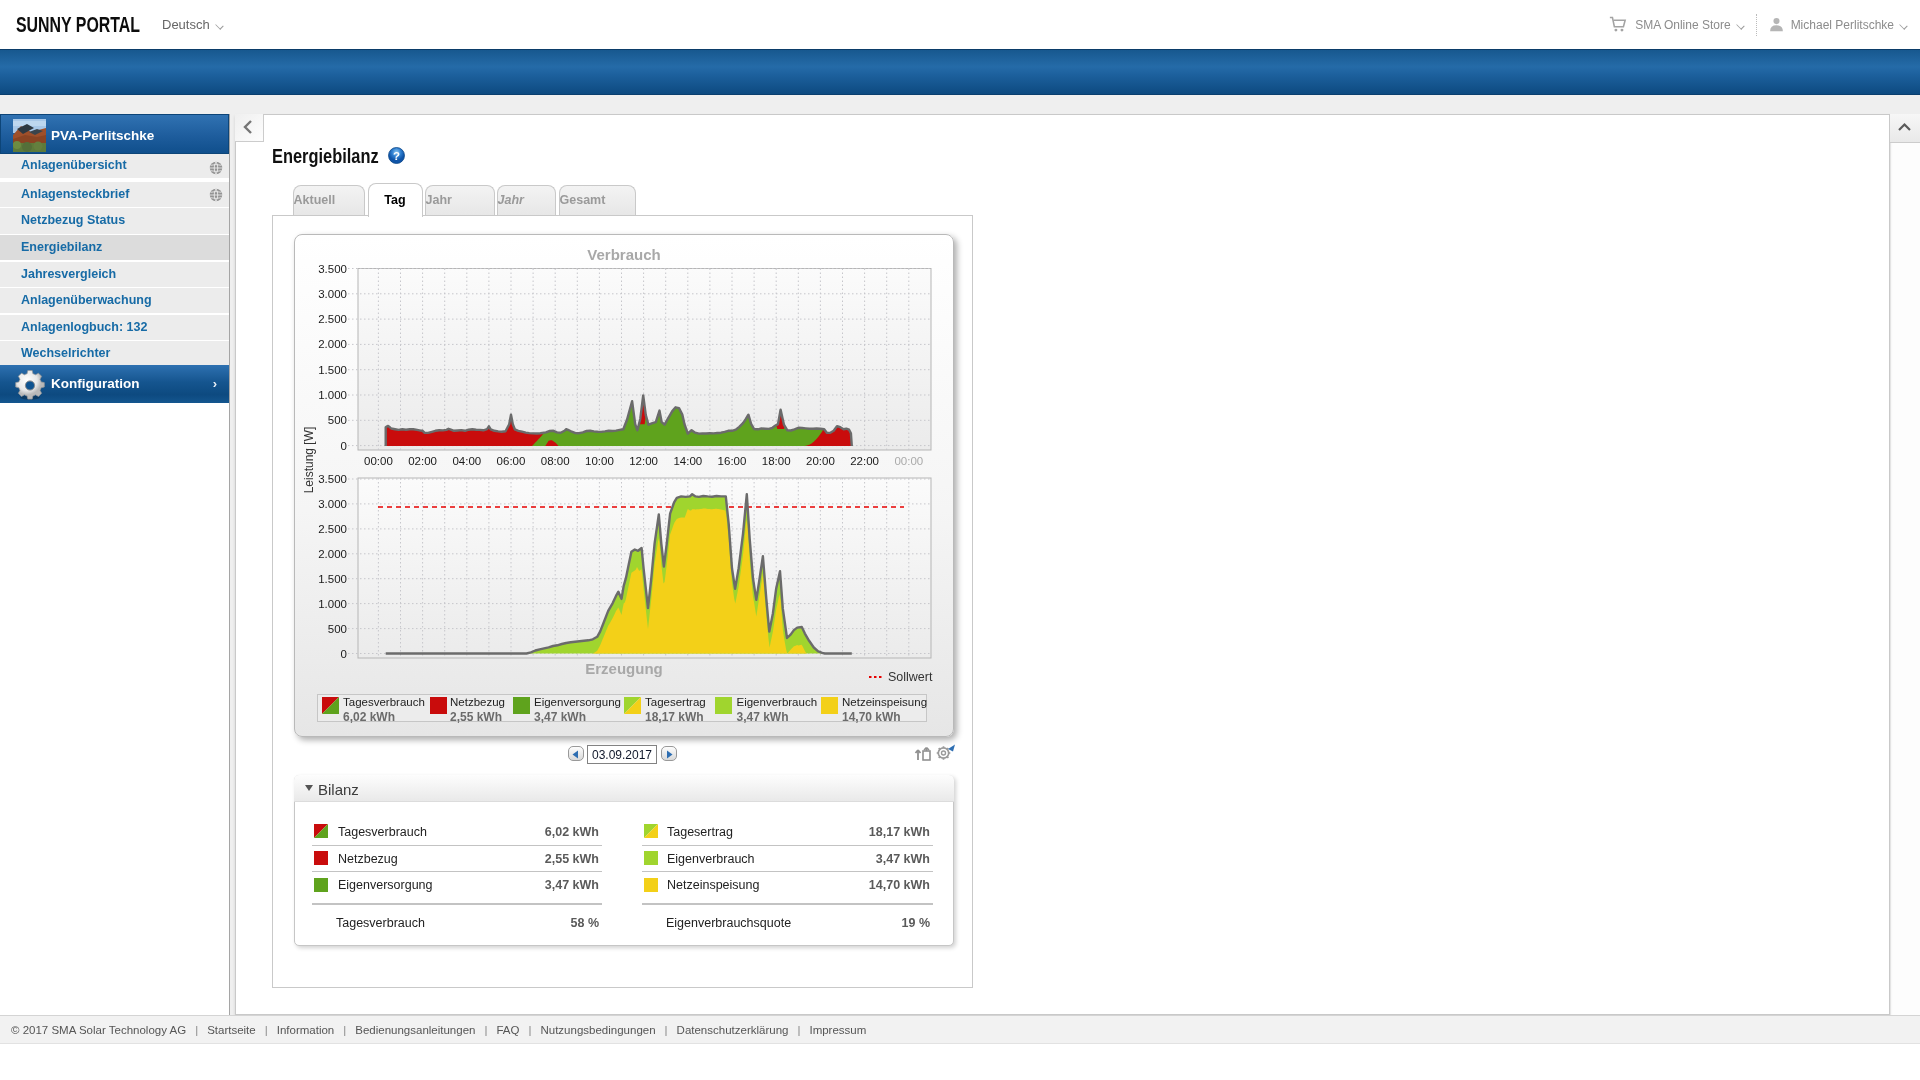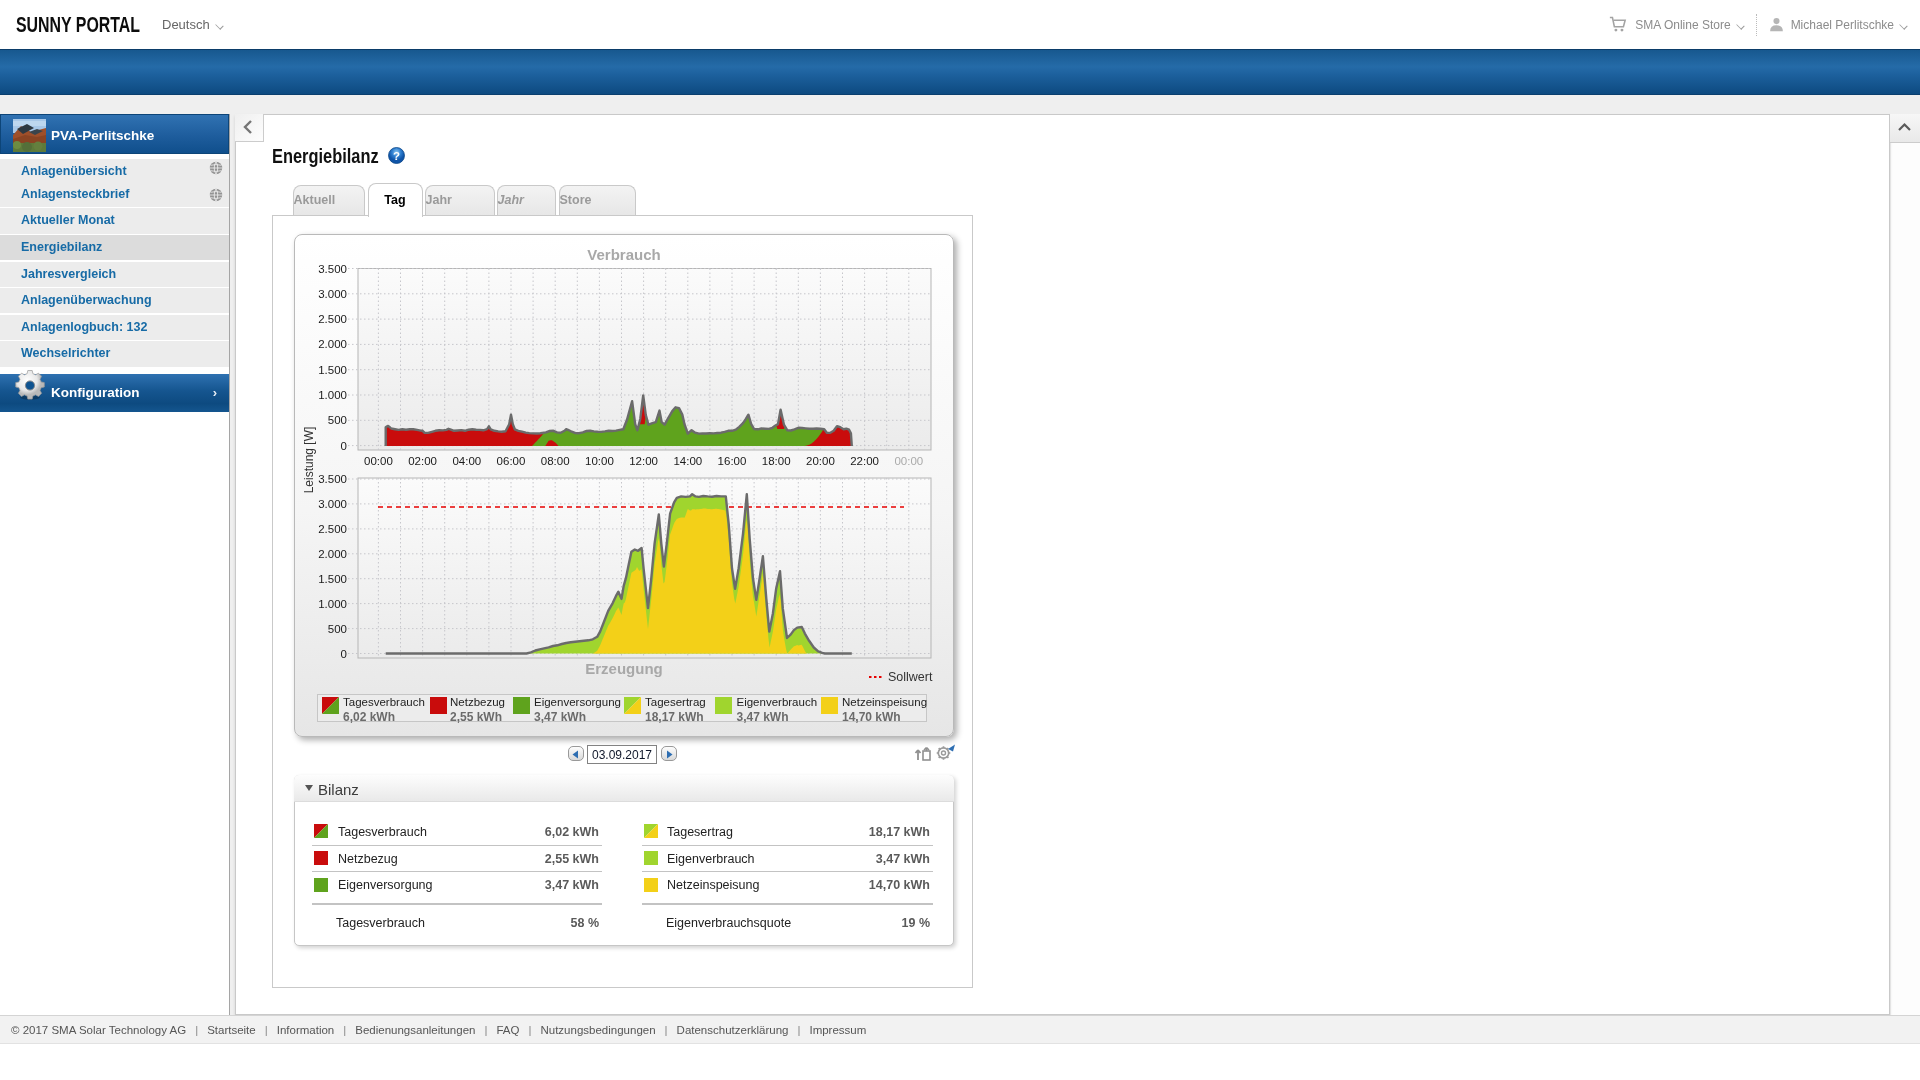--- a/index.html
+++ b/index.html
@@ -15,21 +15,21 @@
 #pagebg { left:0; top:95px; width:1920px; height:920px; background:#efefef; }
 #rightsliver { left:1891px; top:143px; width:29px; height:872px; background:#fdfdfd; }
 #upbtn { left:1890px; top:114px; width:30px; height:29px; background:linear-gradient(180deg,#f7f7f7,#e9e9e9); border-bottom:1px solid #ccc; }
 #collapsebtn { left:235px; top:114px; width:29px; height:28px; background:linear-gradient(135deg,#efefef,#fdfdfd); border-right:1px solid #ccc; border-bottom:1px solid #ccc; z-index:5; }
 
 #sidebar { left:0; top:114px; width:230px; height:901px; background:#fff; border-right:1px solid #a5a5a5; }
 #sidehead { left:0; top:114px; width:229px; height:40px; background:linear-gradient(180deg,#3072b2 0%,#1e5d9d 55%,#104f8c 100%); border:1px solid #0d4578; z-index:2; }
 #sidehead .title { position:absolute; left:50px; top:13px; color:#fff; font-weight:bold; font-size:13.5px; }
 .mrow { left:0; width:229px; height:25.2px; background:#ececec; color:#176ba6; font-weight:bold; font-size:12.5px; line-height:25.2px; padding-left:21px; }
 .mrow.sel { background:#dcdcdc; }
-#konf { left:0; top:365px; width:229px; height:38px; background:linear-gradient(180deg,#2e71b1 0%,#15558f 45%,#0d4a80 78%,#14568f 100%); color:#fff; font-weight:bold; font-size:13.5px; line-height:38px;margin-top:9px; }
+#konf { left:0; top:365px; width:229px; height:38px; background:linear-gradient(180deg,#2e71b1 0%,#15558f 45%,#0d4a80 78%,#14568f 100%); color:#fff; font-weight:bold; font-size:13.5px; line-height:38px; }
 #konf .lbl { position:absolute; left:51px; }
 #konf .arr { position:absolute; right:12px; top:0; font-size:13px; color:#e8eef5; }
 
 #mainpanel { left:235px; top:114px; width:1655px; height:901px; background:#fff; border:1px solid #c9c9c9; box-shadow:0 2px 3px rgba(0,0,0,0.12); }
 #h1 { left:272px; top:143.5px; font-size:20.5px; font-weight:bold; color:#111; transform:scaleX(0.80); transform-origin:left center; }
 .tab { top:185px; height:30px; background:linear-gradient(180deg,#f3f3f3,#e7e7e7); border:1px solid #c9c9c9; border-bottom:none; border-radius:8px 8px 0 0; color:#9a9a9a; font-weight:bold; font-size:12.5px; text-align:left; line-height:29px; z-index:3; }
 #tabtag { left:367.5px; top:183px; width:55px; height:34px; background:#fff; border:1px solid #c9c9c9; border-bottom:none; border-radius:8px 8px 0 0; color:#000; font-weight:bold; font-size:12.5px; text-align:center; line-height:32px; z-index:4; }
 #contentbox { left:272px; top:215px; width:701px; height:773px; background:#fff; border:1px solid #c9c9c9; z-index:2; }
 #chartpanel { left:294px; top:234px; width:660px; height:503px; background:linear-gradient(180deg,#ffffff 0%,#f5f5f5 55%,#e6e6e6 100%); border:1px solid #b9b9b9; border-radius:8px; box-shadow:3px 3px 6px rgba(0,0,0,0.32); z-index:3; }
 #chartsvg { left:294px; top:234px; z-index:4; }
@@ -95,23 +95,23 @@
     <polygon points="4,10 14,5 21,9 10,15" fill="#2e3840"></polygon>
     <polygon points="16,13 24,10 30,12 22,16" fill="#3a444c"></polygon>
     <polygon points="0,20 12,16 24,18 33,16 33,26 0,27" fill="#8a4423"></polygon>
     <rect x="0" y="24" width="33" height="9" fill="#5d7a3a"></rect>
     <circle cx="4" cy="26" r="4" fill="#6d8c42"></circle>
     <circle cx="14" cy="28" r="5" fill="#546f39"></circle>
       <circle cx="25" cy="27" r="4.5" fill="#647f3e"></circle>
   </svg>
   <span class="title">PVA-Perlitschke</span>
 </div>
-<div class="abs mrow" style="top:159px">Anlagenübersicht</div>
+<div class="abs mrow" style="top:153px">Anlagenübersicht</div>
 <div class="abs mrow" style="top:181.8px">Anlagensteckbrief</div>
-<div class="abs mrow" style="top:208.4px">Aktueller Monat</div>
+<div class="abs mrow" style="top:208.4px">Netzbezug Status</div>
 <div class="abs mrow sel" style="top:235px">Energiebilanz</div>
 <div class="abs mrow" style="top:261.6px">Jahresvergleich</div>
 <div class="abs mrow" style="top:288.2px">Anlagenüberwachung</div>
 <div class="abs mrow" style="top:314.8px">Anlagenlogbuch: 132</div>
 <div class="abs mrow" style="top:341.4px">Wechselrichter</div>
 <svg class="abs" style="left:209px;top:161px;z-index:3" width="14" height="14" viewBox="0 0 14 14">
     <circle cx="7" cy="7" r="6.2" fill="#939393"></circle>
     <path d="M1.6 4.3 Q7 2.9 12.4 4.3 M0.8 7 H13.2 M1.6 9.7 Q7 11.1 12.4 9.7 M7 0.8 Q3.4 7 7 13.2 M7 0.8 Q10.6 7 7 13.2" stroke="#ffffff" stroke-width="0.7" fill="none"></path>
   </svg>
 <svg class="abs" style="left:209px;top:187.6px;z-index:3" width="14" height="14" viewBox="0 0 14 14">
@@ -147,21 +147,21 @@
         <stop offset="100%" stop-color="#0f54a8"></stop>
       </radialGradient>
     </defs>
   <circle cx="8.5" cy="8.5" r="8" fill="url(#helpg)" stroke="#0c4888" stroke-width="0.8"></circle>
   <text x="8.5" y="12.6" font-size="11.5" font-weight="bold" fill="#fff" text-anchor="middle" font-family="Liberation Sans">?</text>
 </svg>
 <div class="abs tab" style="left:292.5px;width:72.5px;">Aktuell</div>
 <div class="abs" id="tabtag">Tag</div>
 <div class="abs tab" style="left:424.5px;width:70px;">Jahr</div>
 <div class="abs tab" style="left:496.5px;width:59px;font-style:italic;">Jahr</div>
-<div class="abs tab" style="left:558.5px;width:77.5px;">Store</div>
+<div class="abs tab" style="left:558.5px;width:77.5px;">Gesamt</div>
 <div class="abs" id="contentbox"></div>
 <div class="abs" id="chartpanel"></div>
 <svg class="abs" id="chartsvg" width="660" height="503" viewBox="294 234 660 503">
 <style>
 .gh,.gv { stroke:#c6c6cb; stroke-width:1; stroke-dasharray:1.5,2.5; }
 .yl { font:11.5px "Liberation Sans"; fill:#1a1a1a; text-anchor:end; }
 .xl { font:11.5px "Liberation Sans"; fill:#1a1a1a; text-anchor:middle; }
 .xl.last { fill:#aaa; }
 .ctitle { font:bold 15px "Liberation Sans"; fill:#a8a8a8; text-anchor:middle; }
 </style>

